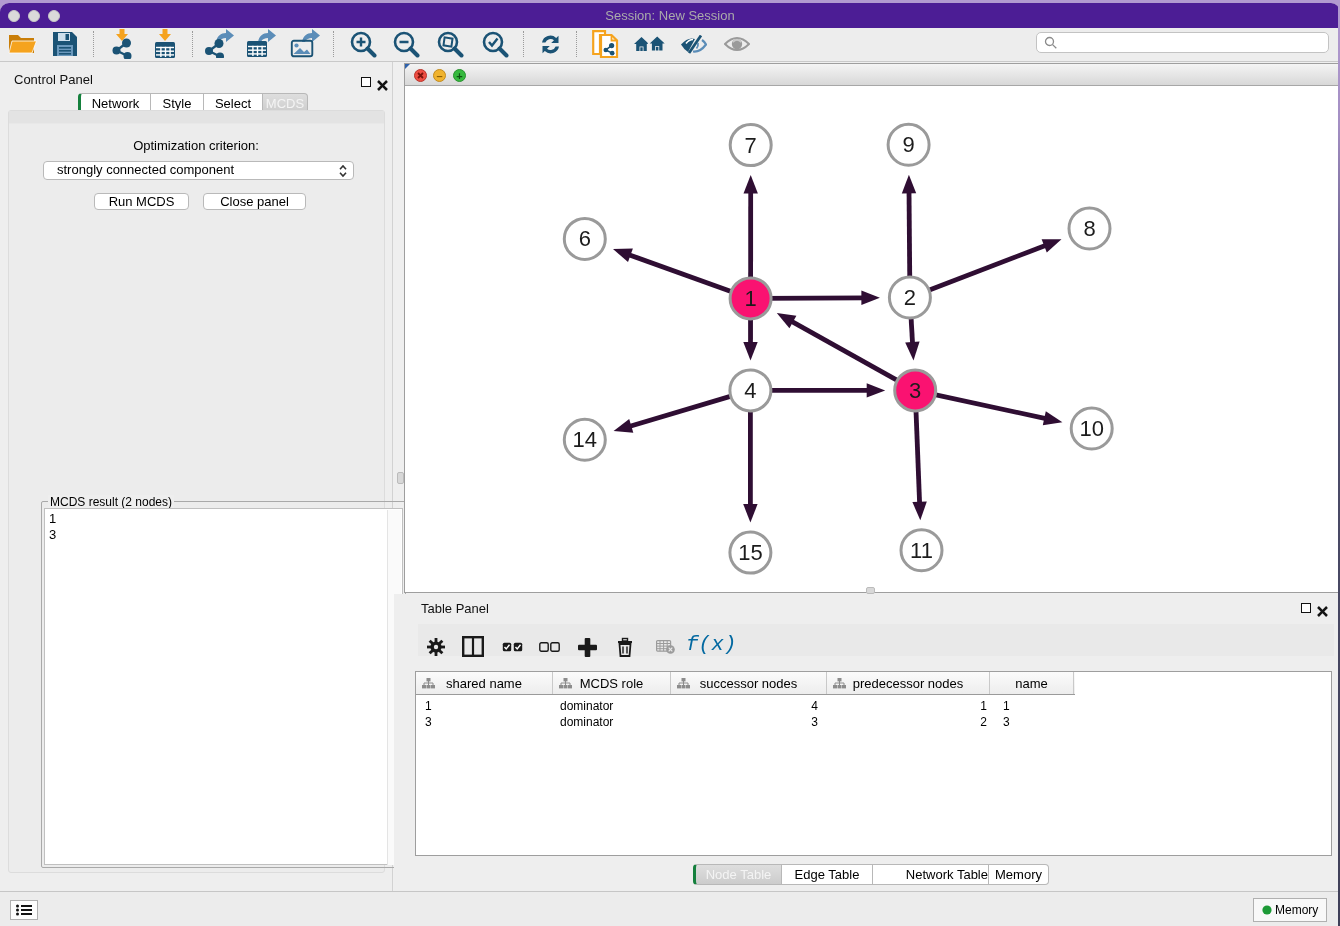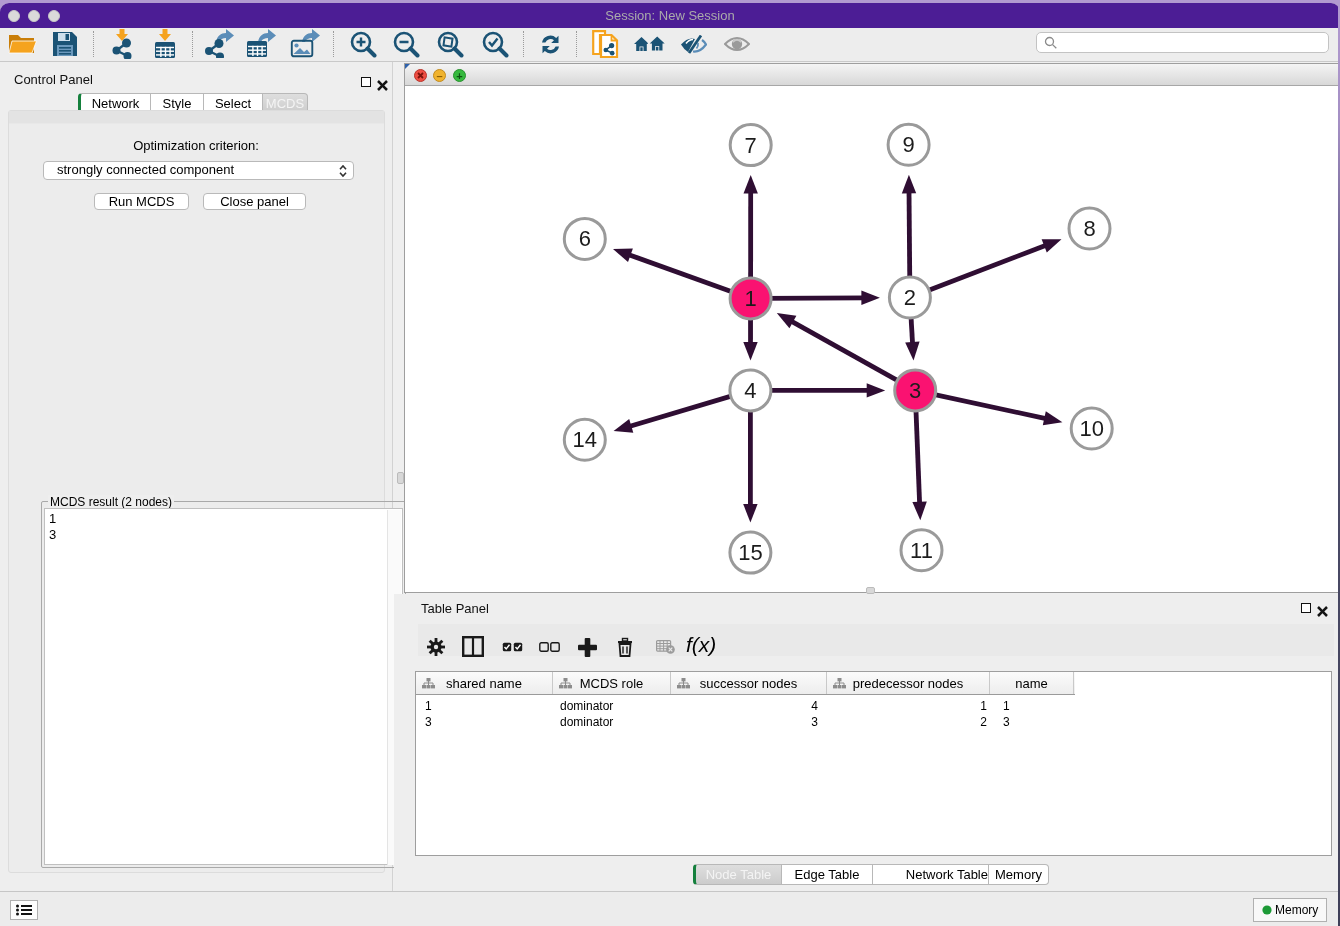--- a/index.html
+++ b/index.html
@@ -371,21 +371,21 @@
             <rect x="0.6" y="0.6" width="14" height="10.5" rx="1" fill="none" stroke="#9b9b9b" stroke-width="1.2"></rect>
             <line x1="0.6" y1="3.5" x2="14.6" y2="3.5" stroke="#9b9b9b" stroke-width="1"></line>
             <line x1="0.6" y1="6.1" x2="14.6" y2="6.1" stroke="#9b9b9b" stroke-width="1"></line>
             <line x1="0.6" y1="8.7" x2="14.6" y2="8.7" stroke="#9b9b9b" stroke-width="1"></line>
             <line x1="4" y1="0.6" x2="4" y2="11.1" stroke="#9b9b9b" stroke-width="1"></line>
             <line x1="7.6" y1="0.6" x2="7.6" y2="11.1" stroke="#9b9b9b" stroke-width="1"></line>
             <line x1="11.2" y1="0.6" x2="11.2" y2="11.1" stroke="#9b9b9b" stroke-width="1"></line>
             <circle cx="14.5" cy="9.5" r="4.3" fill="#9b9b9b"></circle>
             <path d="M12.7 7.7 L16.3 11.3 M16.3 7.7 L12.7 11.3" stroke="#e9e9e9" stroke-width="1.2"></path>
           </svg>
-<div style="position:absolute;left:268px;top:9px;font-family:Liberation Sans, sans-serif;font-style:italic;font-size:21px;color:#000000;">f(x)</div>
+<div style="position:absolute;left:268px;top:9px;font-family:Liberation Mono, monospace;font-style:italic;font-size:21px;color:#0369a1;">f(x)</div>
       </div>
       <div id="ttable">
         <div id="thead" style="width:659px;">
             <div class="hcell" style="left:0px;width:137px;"><svg width="13" height="11" viewBox="0 0 13 11" style="position:absolute;left:6px;top:6px">
                 <rect x="4.5" y="0" width="4" height="3.4" fill="#8c8c8c"></rect>
                 <rect x="0" y="7" width="4" height="3.4" fill="#8c8c8c"></rect>
                 <rect x="4.5" y="7" width="4" height="3.4" fill="#8c8c8c"></rect>
                 <rect x="9" y="7" width="4" height="3.4" fill="#8c8c8c"></rect>
                 <path d="M2 7 L2 5 L11 5 L11 7 M6.5 3 L6.5 7" fill="none" stroke="#8c8c8c" stroke-width="1"></path>
               </svg>shared name</div>

